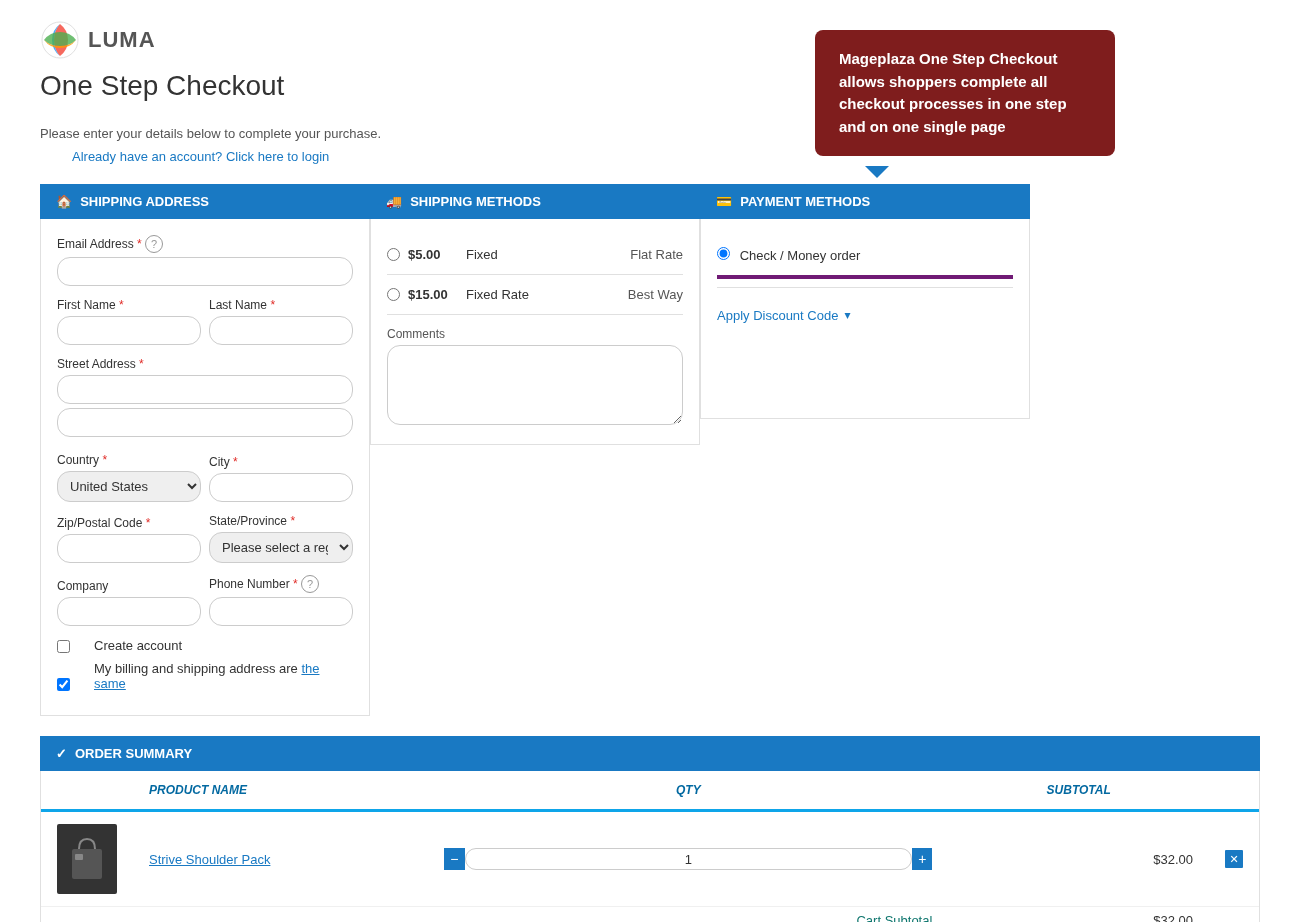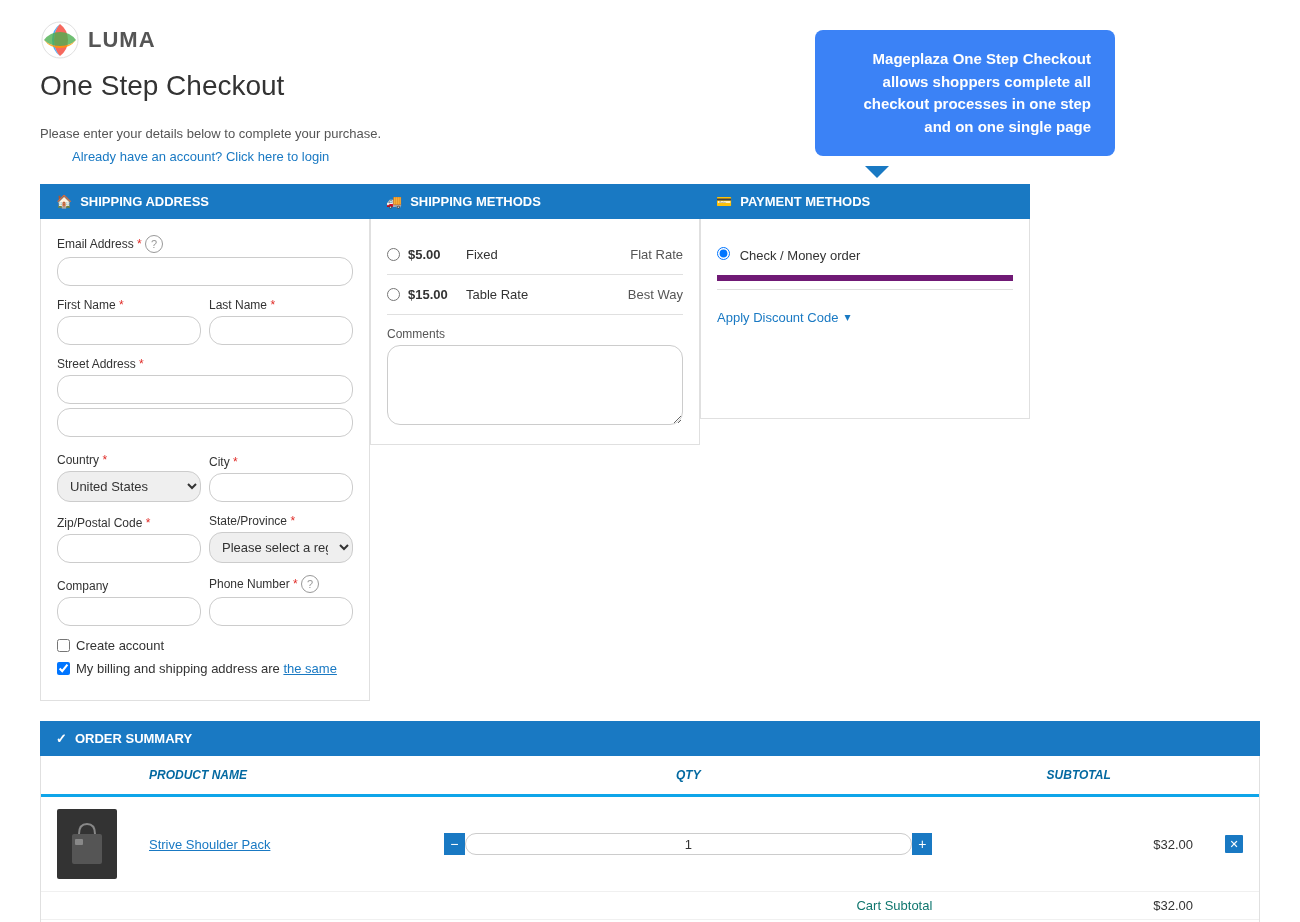--- a/index.html
+++ b/index.html
@@ -11,27 +11,27 @@
     .header { display: flex; align-items: flex-start; margin-bottom: 20px; gap: 40px; }
     .logo { display: flex; align-items: center; gap: 8px; }
     .logo-icon { width: 40px; height: 40px; }
     .logo-text { font-size: 22px; font-weight: bold; color: #555; letter-spacing: 1px; }
     .header-left { flex: 1; }
     .page-title { font-size: 28px; font-weight: 300; color: #333; margin: 10px 0 24px; }
     .subtitle { color: #555; font-size: 13px; margin-bottom: 8px; }
     .login-link { color: #1979c3; font-size: 13px; text-decoration: none; margin-left: 32px; }
     .speech-bubble-wrap { flex: 1; display: flex; justify-content: center; padding-top: 10px; }
     .speech-bubble {
-      background: #3b82f6;
+      background: #7f1d1d;
       color: #fff;
       border-radius: 8px;
       padding: 18px 24px;
       font-size: 15px;
       font-weight: bold;
-      text-align: right;
+      text-align: left;
       line-height: 1.5;
       max-width: 300px;
       position: relative;
     }
     .speech-bubble::after {
       content: '';
       position: absolute;
       bottom: -22px;
       left: 50px;
       border-width: 12px 12px 0;
@@ -72,21 +72,21 @@
     .shipping-option:last-child { border-bottom: none; }
     .shipping-price { font-weight: bold; width: 50px; }
     .shipping-type { flex: 1; }
     .shipping-label { color: #555; }
 
     
     .comments-section { margin-top: 12px; }
     .comments-section label { font-size: 12px; color: #555; }
 
     
-    .payment-option { padding: 12px 0; border-bottom: 6px solid #701a75; font-size: 13px; }
+    .payment-option { padding: 12px 0; border-bottom: 4px solid #701a75; font-size: 13px; }
     .discount-row { padding: 12px 0; display: flex; align-items: flex-start; gap: 6px; cursor: pointer; color: #1979c3; }
     .order-summary-full { margin-top: 20px; }
     .order-summary-header {
       background: #1979c3;
       color: #fff;
       padding: 10px 16px;
       font-size: 13px;
       font-weight: bold;
       display: flex;
       align-items: center;
@@ -105,21 +105,21 @@
       cursor: pointer; font-size: 14px; display: flex; align-items: center; justify-content: center;
     }
     .qty-input { width: 30px; height: 22px; text-align: center; border: 1px solid #ccc; font-size: 13px; }
     .delete-btn { background: #1979c3; color: #fff; border: none; width: 18px; height: 18px; cursor: pointer; font-size: 11px; border-radius: 1px; }
     .totals-row td { padding: 6px 16px; font-size: 13px; }
     .totals-label { text-align: right; color: #0f766e; }
     .totals-value { text-align: right; }
     .not-calculated { color: #1979c3; font-style: italic; }
 
     
-    .checkbox-row { display: flex; align-items: center; gap: 6px; margin-bottom: 8px; font-size: 13px; }
+    .checkbox-row { display: flex; align-items: flex-end; gap: 24px; margin-bottom: 8px; font-size: 13px; }
     .checkbox-row input[type="checkbox"] { width: auto; }
     .checkbox-row a { color: #1979c3; }
 
     
     .help-icon { display: inline-flex; align-items: center; justify-content: center; width: 18px; height: 18px; border: 1px solid #999; border-radius: 50%; color: #999; font-size: 11px; cursor: pointer; }
 
     .section-col { }
 
     .chevron-down { font-size: 12px; }
 
@@ -249,21 +249,21 @@
       <div class="section-content">
         <div class="shipping-option">
           <input type="radio" name="shipping" style="">
           <span class="shipping-price">$5.00</span>
           <span class="shipping-type">Fixed</span>
           <span class="shipping-label">Flat Rate</span>
         </div>
         <div class="shipping-option">
           <input type="radio" name="shipping" style="">
           <span class="shipping-price">$15.00</span>
-          <span class="shipping-type">Table Rate</span>
+          <span class="shipping-type">Fixed Rate</span>
           <span class="shipping-label">Best Way</span>
         </div>
         <div class="comments-section">
           <label>Comments</label>
           <textarea style=""></textarea>
         </div>
       </div>
     </div>
 
     <div class="section-col">

